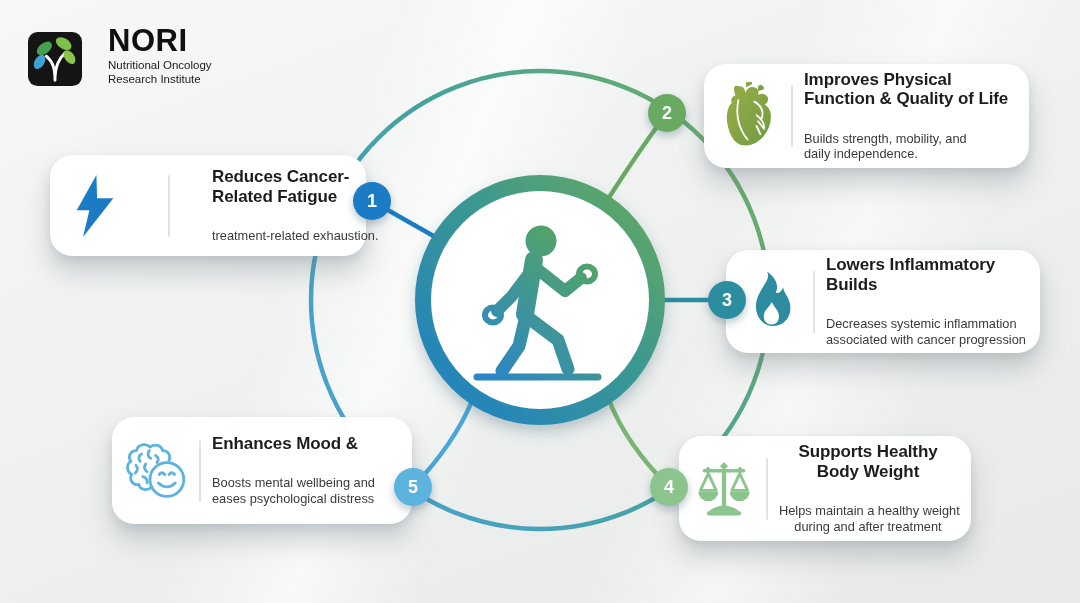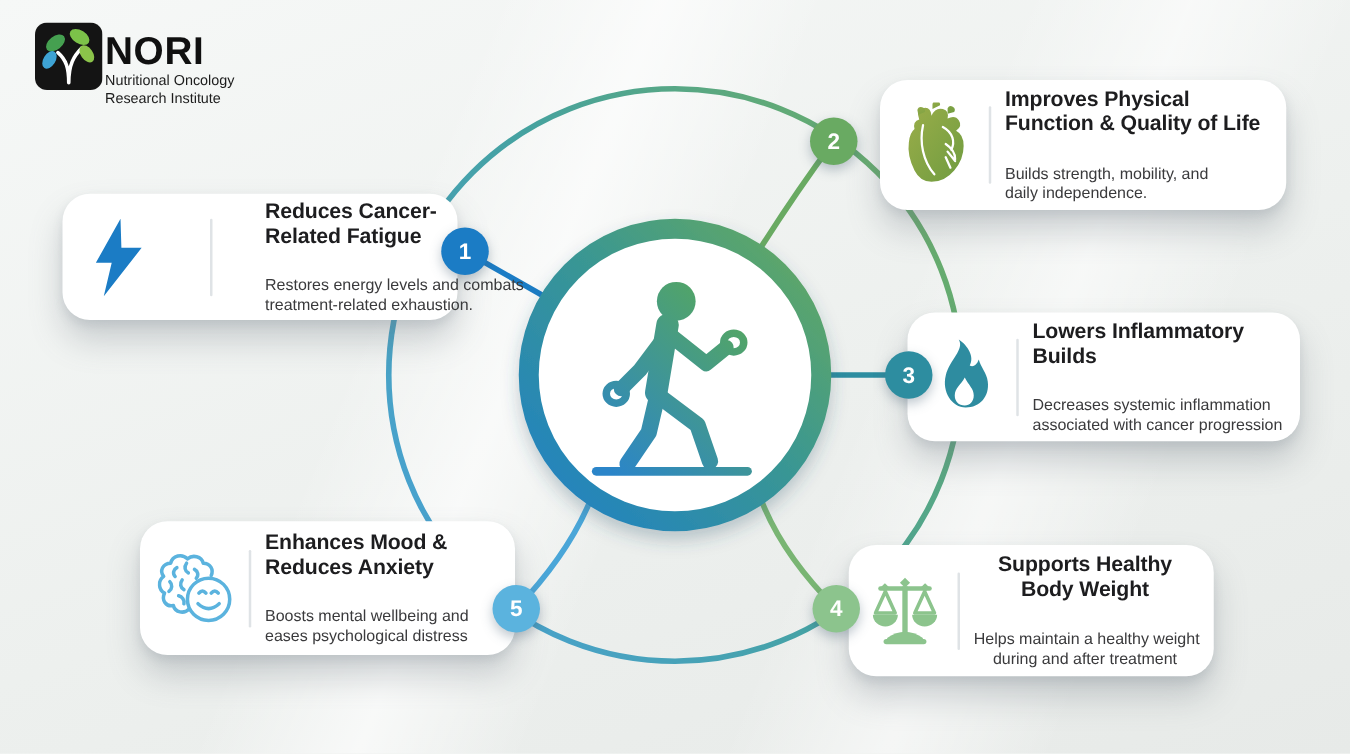--- a/index.html
+++ b/index.html
@@ -10,21 +10,21 @@
   }
   .stage::before{
     content:"";position:absolute;inset:0;z-index:0;pointer-events:none;
     background:
       linear-gradient(112deg, rgba(255,255,255,0) 30%, rgba(255,255,255,.65) 40%, rgba(255,255,255,0) 50%),
       linear-gradient(112deg, rgba(255,255,255,0) 62%, rgba(255,255,255,.55) 72%, rgba(255,255,255,0) 82%),
       linear-gradient(160deg, #f6f8f7 0%, #edf0ee 55%, #e7eae8 100%);
   }
   #diagram{position:absolute;inset:0;z-index:1;}
   
-  .logo{position:absolute;left:28px;top:18px;display:flex;gap:2px;z-index:4;}
+  .logo{position:absolute;left:28px;top:18px;display:flex;gap:26px;z-index:4;align-items:flex-end;}
   .logo-mark{width:54px;height:54px;flex:none;}
   .logo-text .name{font-size:31px;font-weight:800;letter-spacing:.5px;color:#101010;line-height:1;margin-top:7px;}
   .logo-text .sub{font-size:11.5px;font-weight:500;color:#1c1c1c;line-height:1.18;margin-top:3px;}
   
   .card{
     position:absolute;z-index:2;background:#fff;border-radius:22px;
     box-shadow:0 16px 26px rgba(105,115,125,.30), 0 4px 8px rgba(120,130,140,.16);
     display:flex;align-items:center;gap:11px;padding:0 14px;box-sizing:border-box;
   }
   .card .icon-box{flex:none;display:flex;align-items:center;justify-content:center;width:62px;}
@@ -126,21 +126,20 @@
         <path d="M34 0 L6 50 L24 50 L15 88 L58 33 L35 33 Z" fill="#1b7cc5"></path>
       </svg>
     </div>
     <div class="divider"></div>
     <div class="txt">
       <div class="title">
         <span>Reduces Cancer-</span>
           <span>Related Fatigue</span>
       </div>
       <div class="desc">
-        <span>Restores energy levels and combats</span>
           <span>treatment-related exhaustion.</span>
       </div>
     </div>
   </div>
 
   <div class="card card2">
     <div class="icon-box">
       <svg width="62" height="68" viewBox="0 0 80 90">
         <defs>
           <linearGradient id="gradHeart" x1="0" y1="0" x2="1" y2="1">
@@ -231,21 +230,20 @@
           <path d="M47 47 q4 -5 8 0"></path>
           <path d="M61 47 q4 -5 8 0"></path>
           <path d="M46 59 q12 11 24 0"></path>
         </g>
       </svg>
     </div>
     <div class="divider"></div>
     <div class="txt">
       <div class="title">
         <span>Enhances Mood &amp;</span>
-          <span>Reduces Anxiety</span>
       </div>
       <div class="desc">
         <span>Boosts mental wellbeing and</span>
           <span>eases psychological distress</span>
       </div>
     </div>
   </div>
 
   <div class="badge b1" style="background-color: rgb(27, 124, 197);">1</div>
   <div class="badge b2" style="background-color: rgb(105, 170, 98);">2</div>

